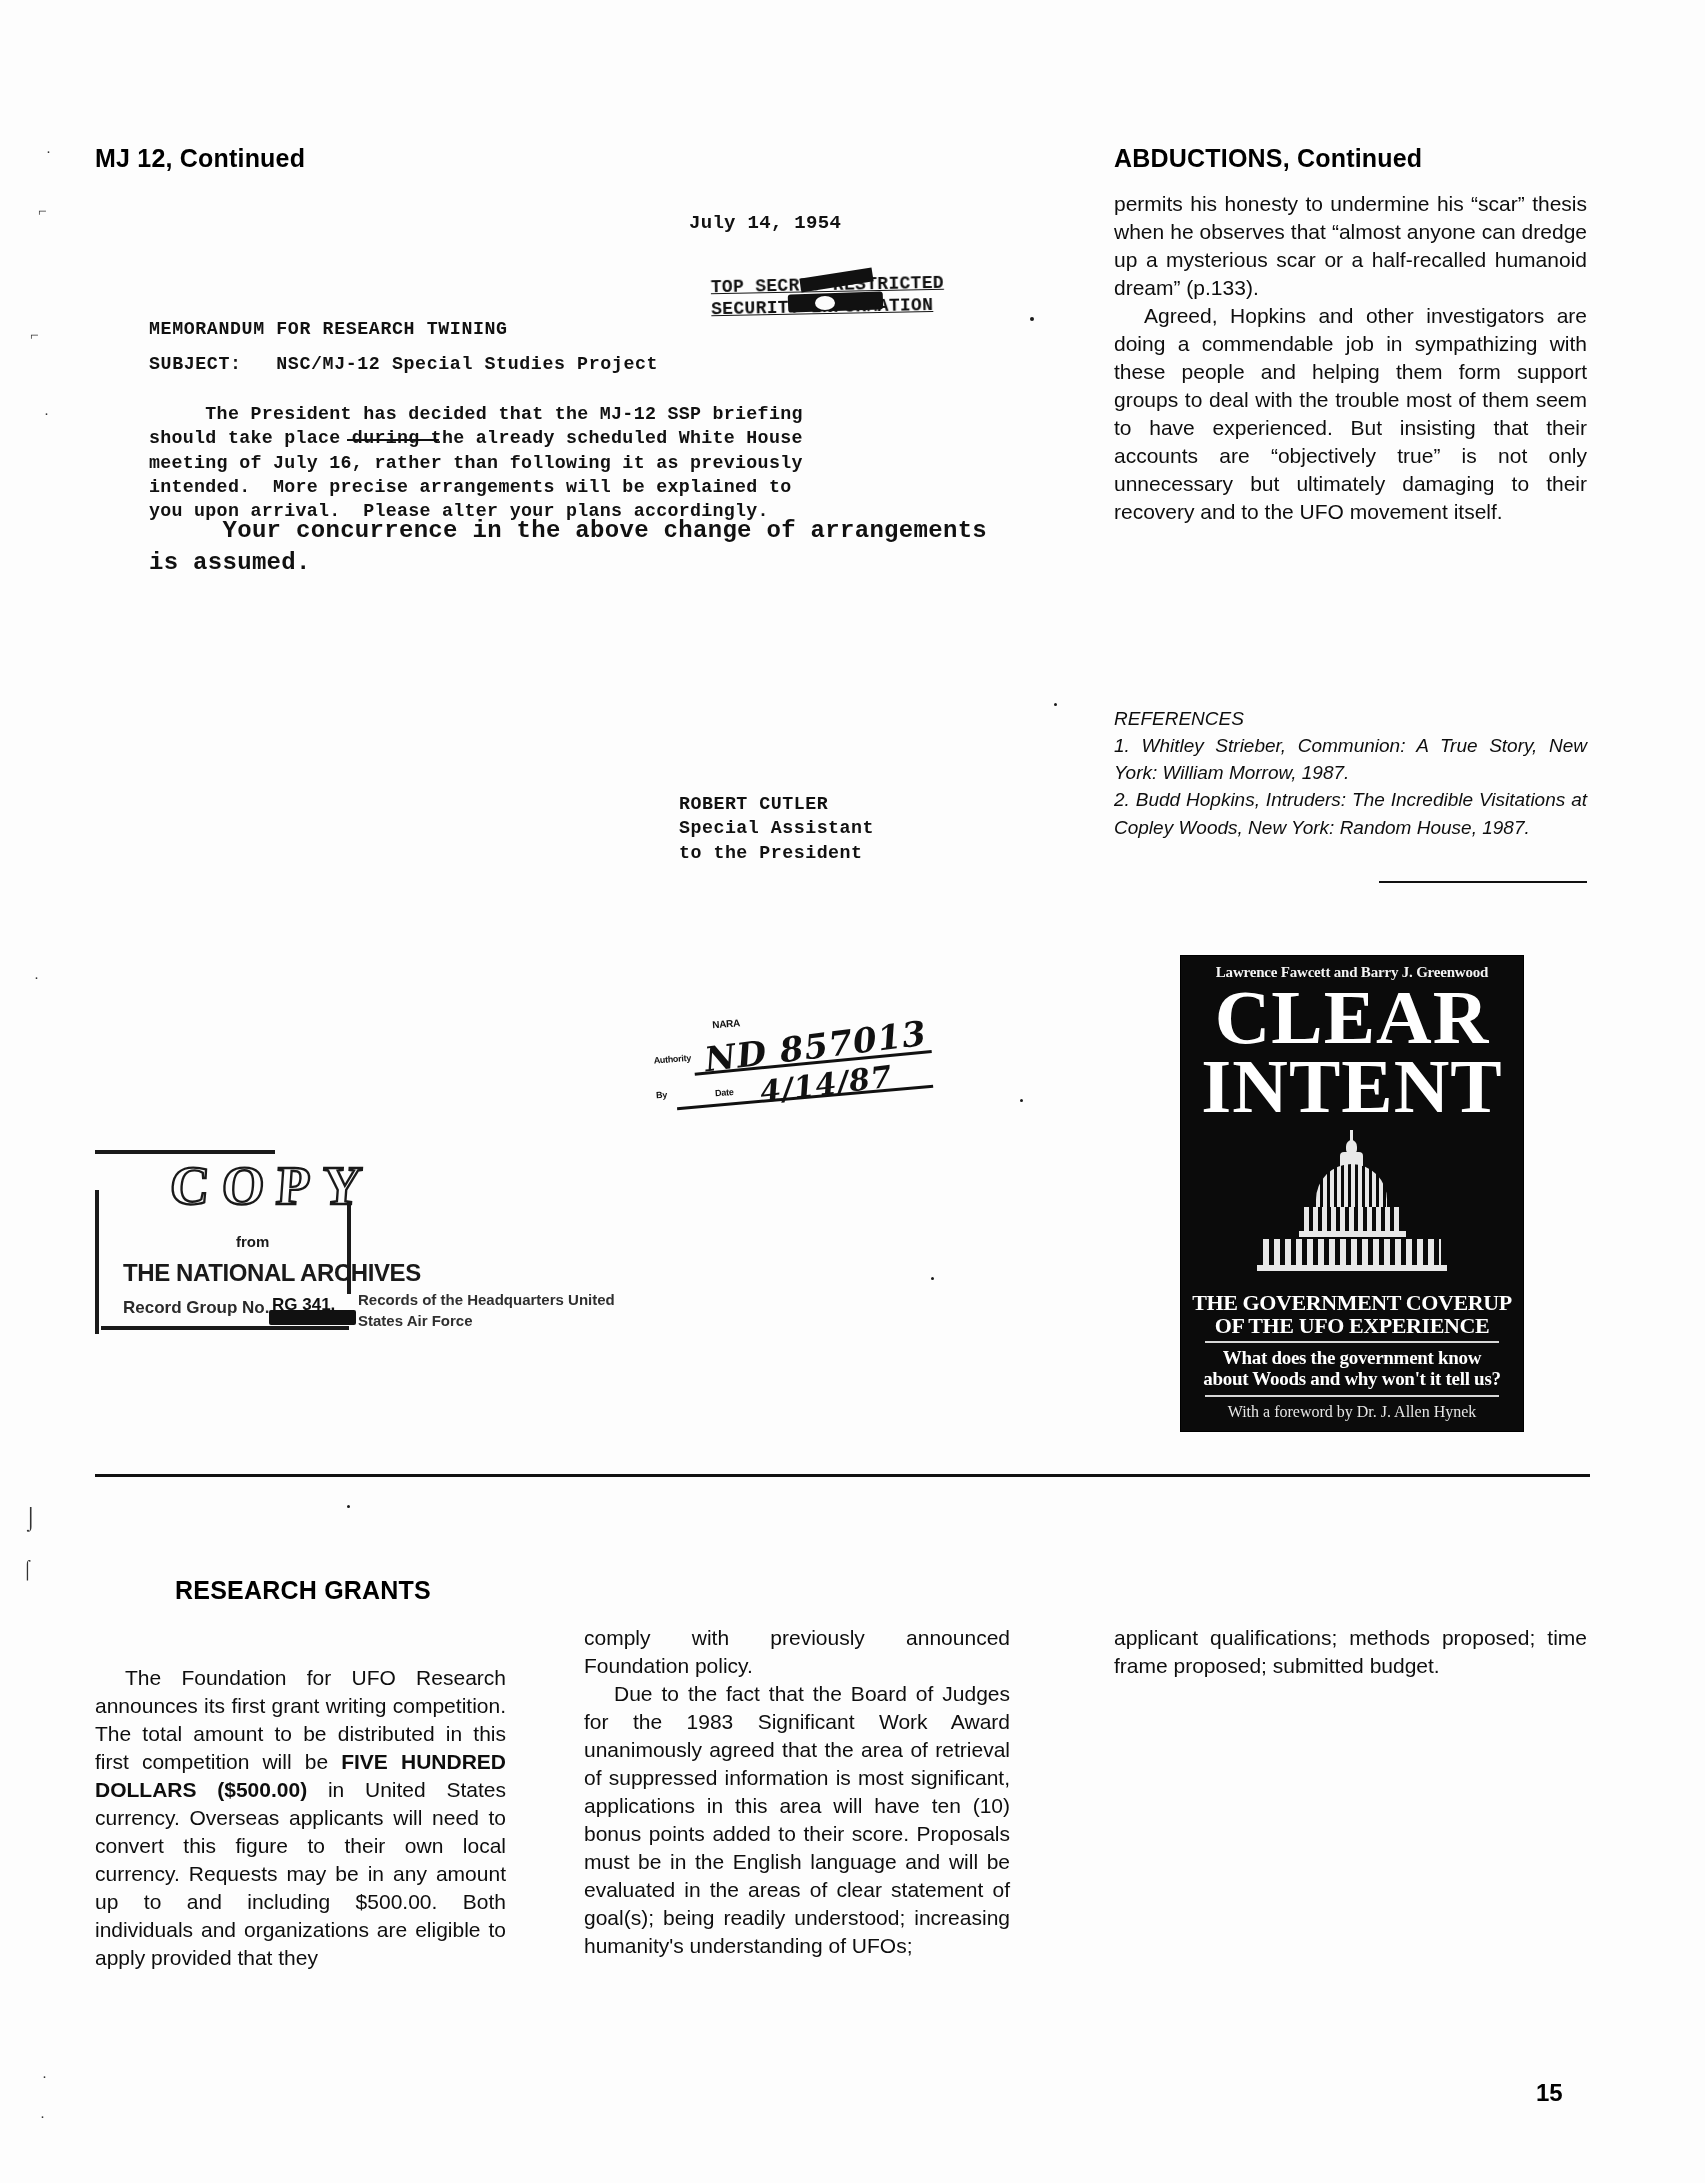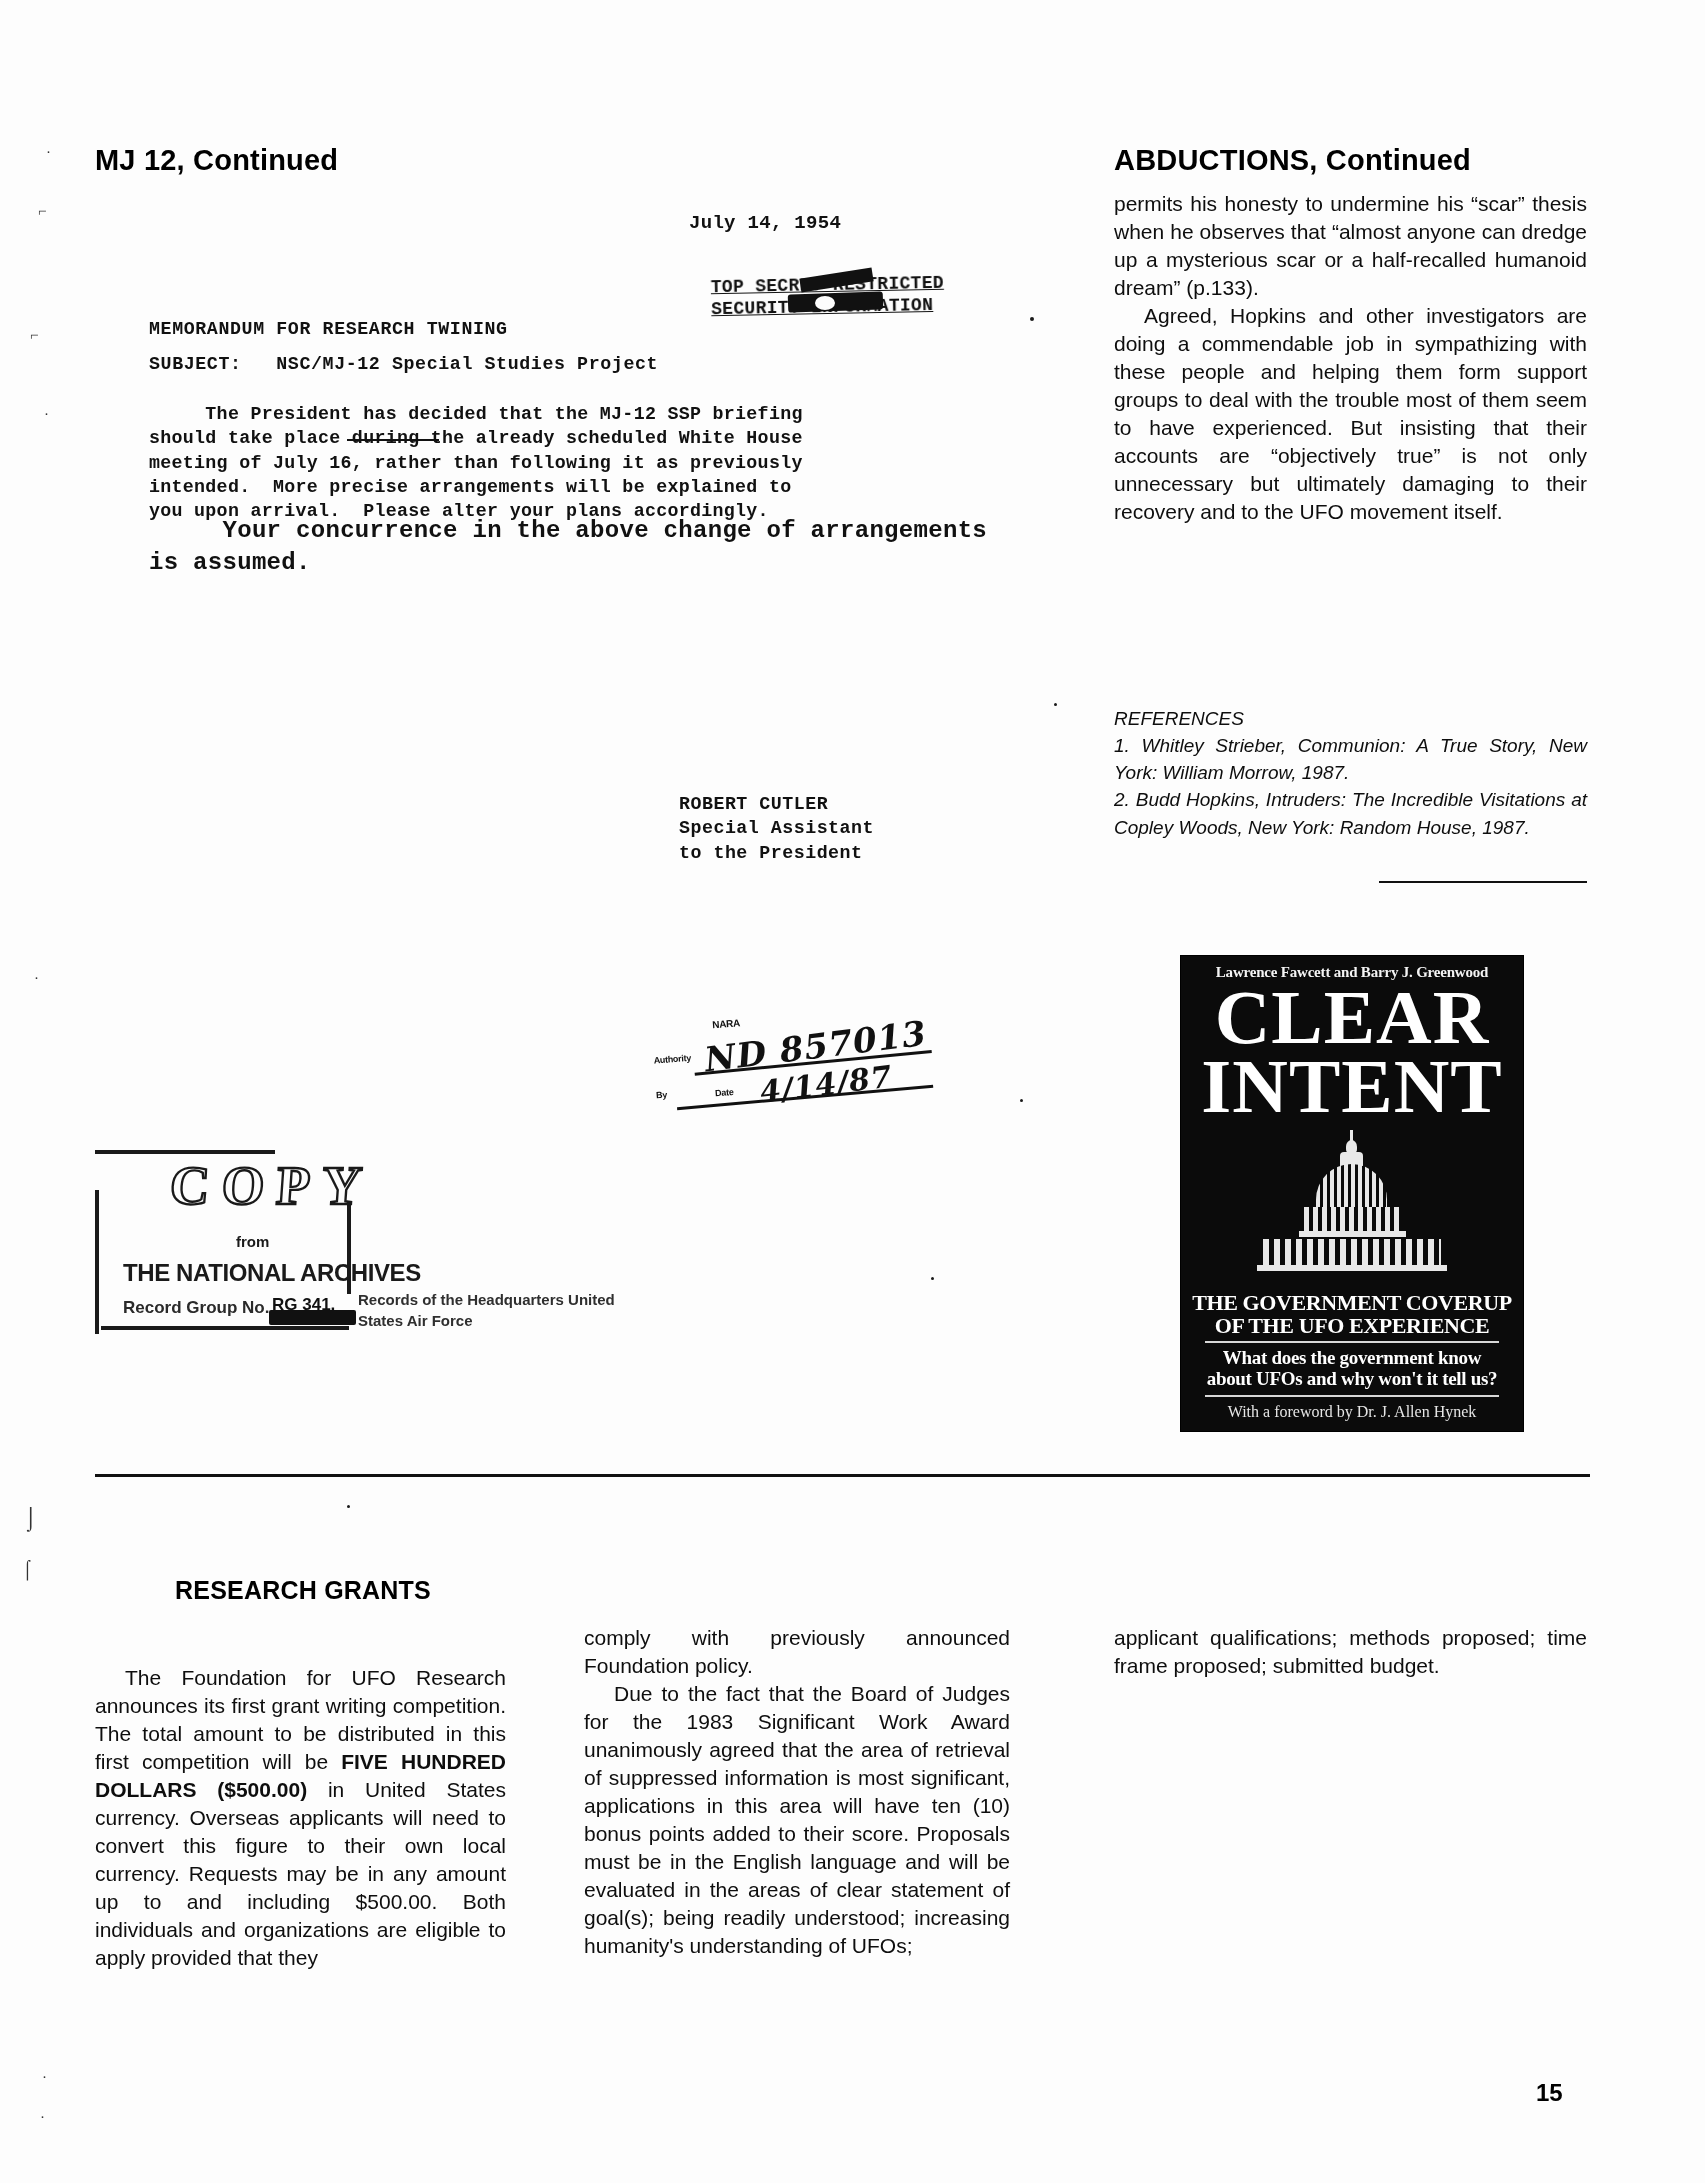--- a/index.html
+++ b/index.html
@@ -26,21 +26,21 @@
   .speck {
     position: absolute;
     background: #1a1a1a;
     border-radius: 50%;
   }
 
   
   .col-head {
     position: absolute;
     font-weight: bold;
-    font-size: 29px;
+    font-size: 25px;
     letter-spacing: 0.2px;
     color: #000;
     font-family: "Liberation Sans", sans-serif;
   }
   #mj-head { left: 95px; top: 144px; }
   #abd-head { left: 1114px; top: 144px; }
 
   
   .memo {
     position: absolute;
@@ -556,21 +556,21 @@
       <div class="cap" id="cap-plinth"></div>
     </div>
 
     <div id="bc-sub1">
       <div>THE GOVERNMENT COVERUP</div>
       <div>OF THE UFO EXPERIENCE</div>
     </div>
     <div id="bc-rule1"></div>
     <div id="bc-sub2">
       <div>What does the government know</div>
-      <div>about UFOs and why won't it tell us?</div>
+      <div>about Woods and why won't it tell us?</div>
     </div>
     <div id="bc-rule2"></div>
     <div id="bc-foreword">With a foreword by Dr. J. Allen Hynek</div>
   </div>
 
   <div id="divider"></div>
 
   <div id="grants-title">RESEARCH GRANTS</div>
 
   <div class="gcol" id="gcol1">

